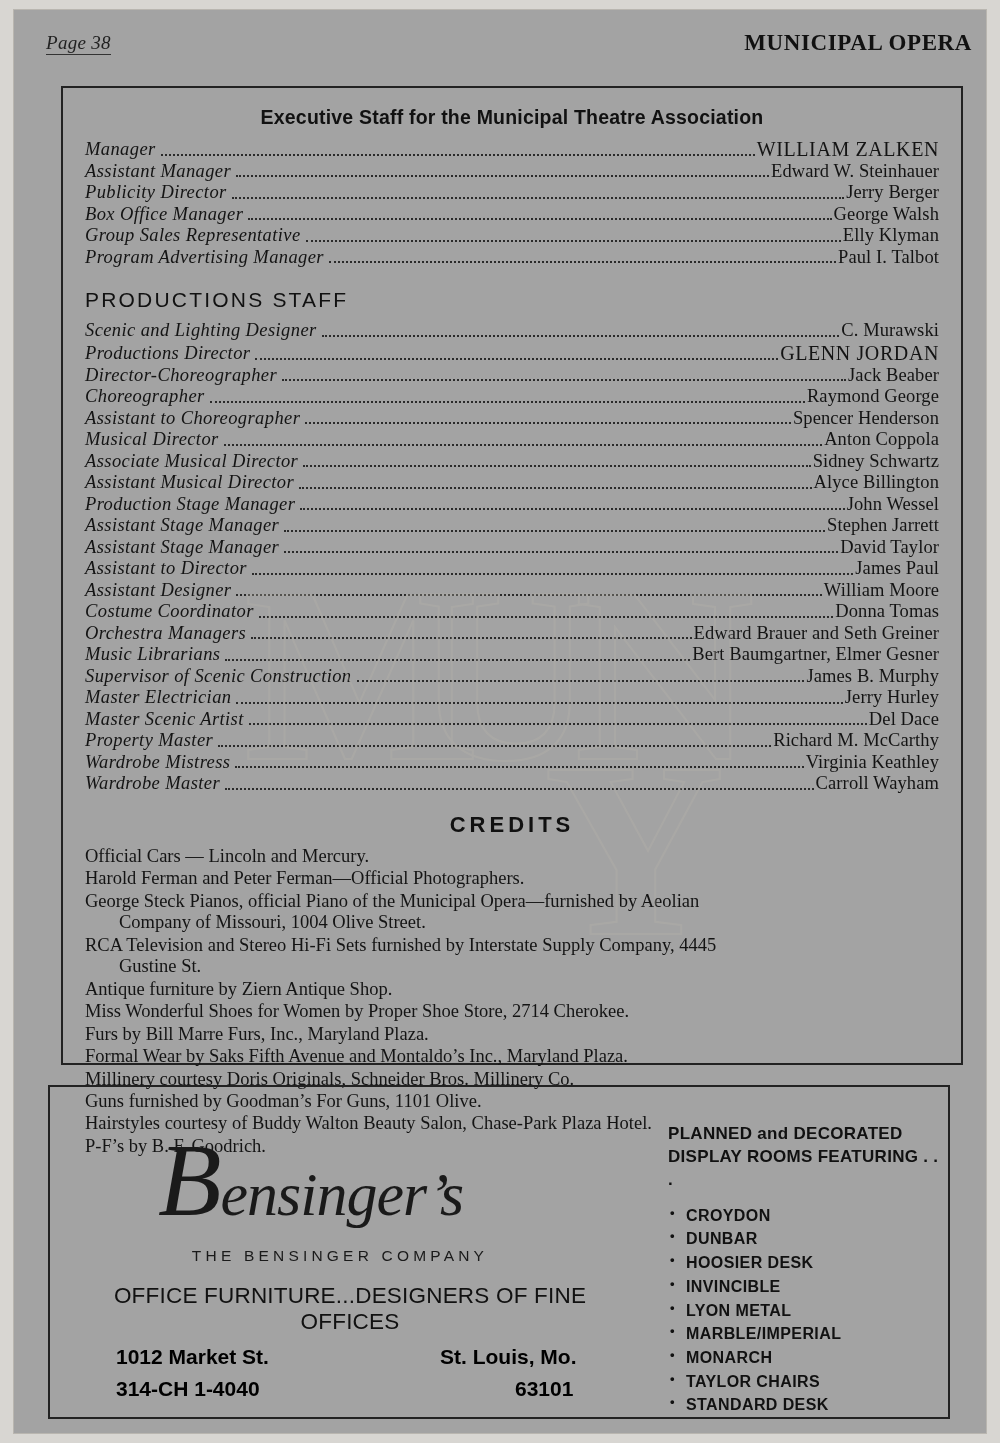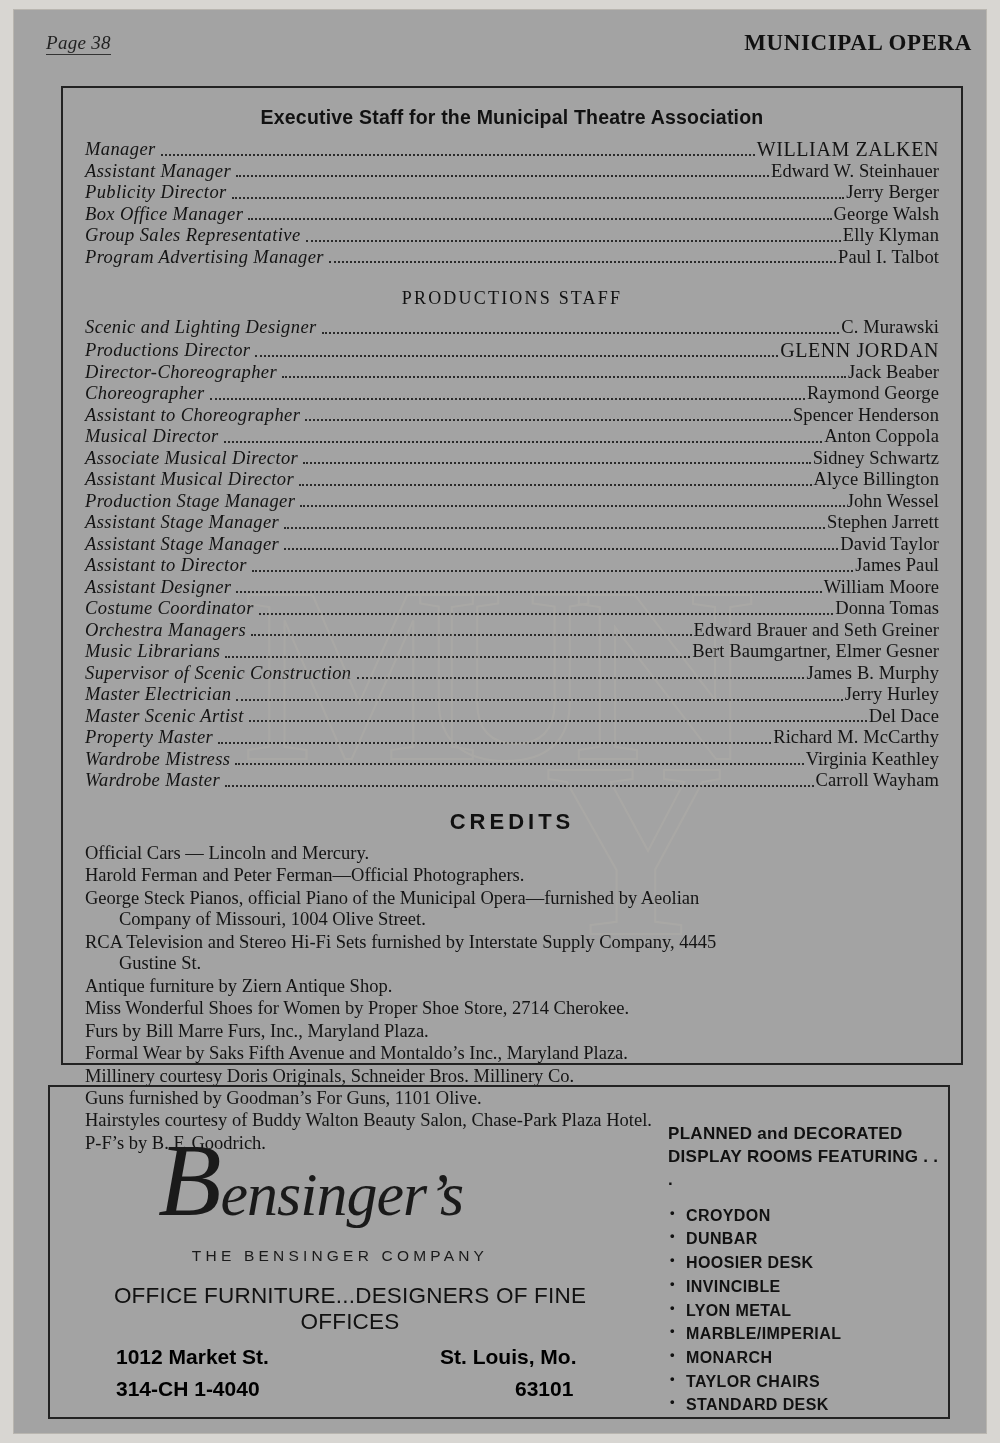--- a/index.html
+++ b/index.html
@@ -48,23 +48,22 @@
     margin:6px 0 8px 0;
     text-align:center;
     font-family:"Liberation Sans", sans-serif;
     font-size:19.5px;
     font-weight:bold;
     color:#111;
     letter-spacing:.2px;
   }
   h2.prod {
     margin:20px 0 8px 0;
-    text-align:center;
-    font-family:Liberation Serif, serif;
-    font-size:18px;
+    font-family:Liberation Sans, sans-serif;
+    font-size:21px;
     font-weight:normal;
     letter-spacing:2.2px;
     color:#111;
   }
   h2.credits {
     margin:18px 0 8px 0;
     text-align:center;
     font-family:"Liberation Sans", sans-serif;
     font-size:22px;
     font-weight:bold;

